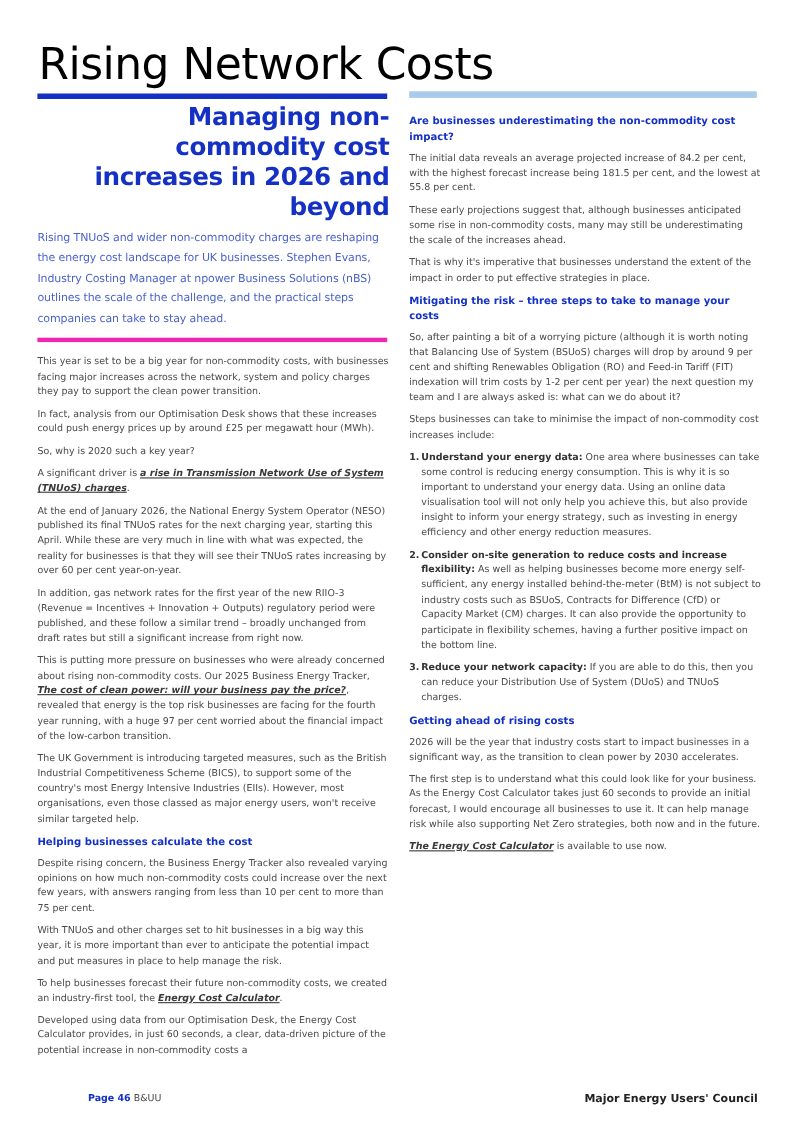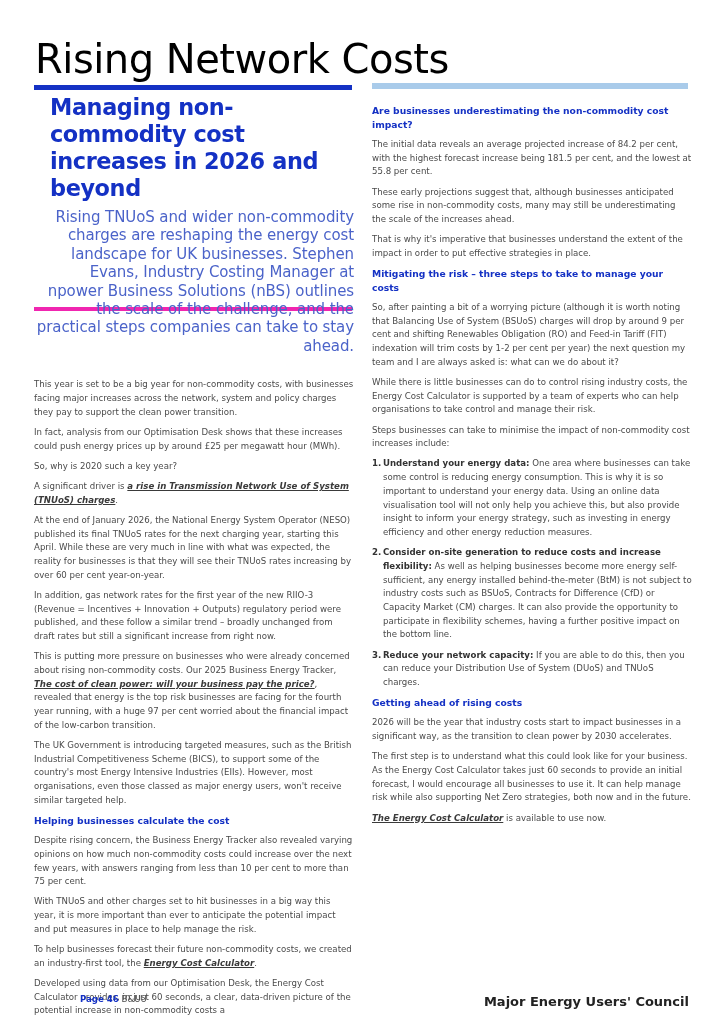--- a/index.html
+++ b/index.html
@@ -25,25 +25,25 @@
       position: absolute; left: 34px; top: 307px; width: 318px; height: 4px;
       background: #f026b0;
     }
     .col { position: absolute; font-size: 8.6px; line-height: 13.7px; }
     .col-left { left: 34px; top: 94px; width: 320px; }
     .col-right { left: 372px; top: 104px; width: 320px; }
     .headline {
       font-family: "DejaVu Sans", sans-serif; font-weight: bold;
       color: #1431c4; font-size: 22.4px; line-height: 27px; margin: 0 0 6px 16px;
       letter-spacing: -0.4px;
+      text-align: right;
     }
     .standfirst {
-      color: #4b63c9; font-size: 15px; line-height: 18.4px; margin: 0;
+      color: #4b63c9; font-size: 10px; line-height: 18.4px; margin: 0;
       letter-spacing: -0.1px;
-      text-align: right;
     }
     .body-text { margin: 0 0 6.5px 0; color: #4a4a4a; }
     .body-start { margin-top: 23px; }
     .subhead {
       color: #1431c4; font-weight: bold; font-size: 9.2px; line-height: 13.7px;
       margin: 0 0 6.5px 0;
     }
     a.link {
       color: #3a3a3a; font-weight: bold; font-style: italic;
       text-decoration: underline;
@@ -51,21 +51,21 @@
     ol.steps { list-style: none; padding: 0; margin: 0 0 6.5px 0; }
     ol.steps li { position: relative; padding-left: 11px; margin-bottom: 6.5px; }
     ol.steps .num { position: absolute; left: 0; top: 0; font-weight: bold; color: #333; }
     ol.steps .step-title { font-weight: bold; color: #333; }
     .footer-left {
       position: absolute; left: 34px; top: 994px; font-size: 8.6px;
     }
     .footer-left .page-label { color: #1431c4; font-weight: bold; padding-left: 46px; }
     .footer-left .pub { color: #4a4a4a; }
     .footer-right {
-      position: absolute; right: 35px; top: 994px; font-size: 13px;
+      position: absolute; right: 35px; top: 994px; font-size: 10px;
       font-weight: bold; color: #222;
     }
   </style>
 </head>
 <body>
 
 <h1 class="page-title">Rising Network Costs</h1>
 <div class="bar-blue"></div>
 <div class="bar-lightblue"></div>
 <div class="bar-pink"></div>
@@ -95,21 +95,20 @@
   <p class="body-text">Developed using data from our Optimisation Desk, the Energy Cost Calculator provides, in just 60 seconds, a clear, data-driven picture of the potential increase in non-commodity costs a</p>
 </div>
 
 <div class="col col-right">
   <h3 class="subhead">Are businesses underestimating the non-commodity cost impact?</h3>
   <p class="body-text">The initial data reveals an average projected increase of 84.2 per cent, with the highest forecast increase being 181.5 per cent, and the lowest at 55.8 per cent.</p>
   <p class="body-text">These early projections suggest that, although businesses anticipated some rise in non-commodity costs, many may still be underestimating the scale of the increases ahead.</p>
   <p class="body-text">That is why it's imperative that businesses understand the extent of the impact in order to put effective strategies in place.</p>
   <h3 class="subhead">Mitigating the risk – three steps to take to manage your costs</h3>
   <p class="body-text">So, after painting a bit of a worrying picture (although it is worth noting that Balancing Use of System (BSUoS) charges will drop by around 9 per cent and shifting Renewables Obligation (RO) and Feed-in Tariff (FIT) indexation will trim costs by 1-2 per cent per year) the next question my team and I are always asked is: what can we do about it?</p>
-  <p class="body-text">While there is little businesses can do to control rising industry costs, the Energy Cost Calculator is supported by a team of experts who can help organisations to take control and manage their risk.</p>
   <p class="body-text">Steps businesses can take to minimise the impact of non-commodity cost increases include:</p>
   <ol class="steps">
     <li>
       <span class="num">1.</span><span class="step-title">Understand your energy data:</span><span> One area where businesses can take some control is reducing energy consumption. This is why it is so important to understand your energy data. Using an online data visualisation tool will not only help you achieve this, but also provide insight to inform your energy strategy, such as investing in energy efficiency and other energy reduction measures.</span>
     </li>
     <li>
       <span class="num">2.</span><span class="step-title">Consider on-site generation to reduce costs and increase flexibility:</span><span> As well as helping businesses become more energy self-sufficient, any energy installed behind-the-meter (BtM) is not subject to industry costs such as BSUoS, Contracts for Difference (CfD) or Capacity Market (CM) charges. It can also provide the opportunity to participate in flexibility schemes, having a further positive impact on the bottom line.</span>
     </li>
     <li>
       <span class="num">3.</span><span class="step-title">Reduce your network capacity:</span><span> If you are able to do this, then you can reduce your Distribution Use of System (DUoS) and TNUoS charges.</span>

